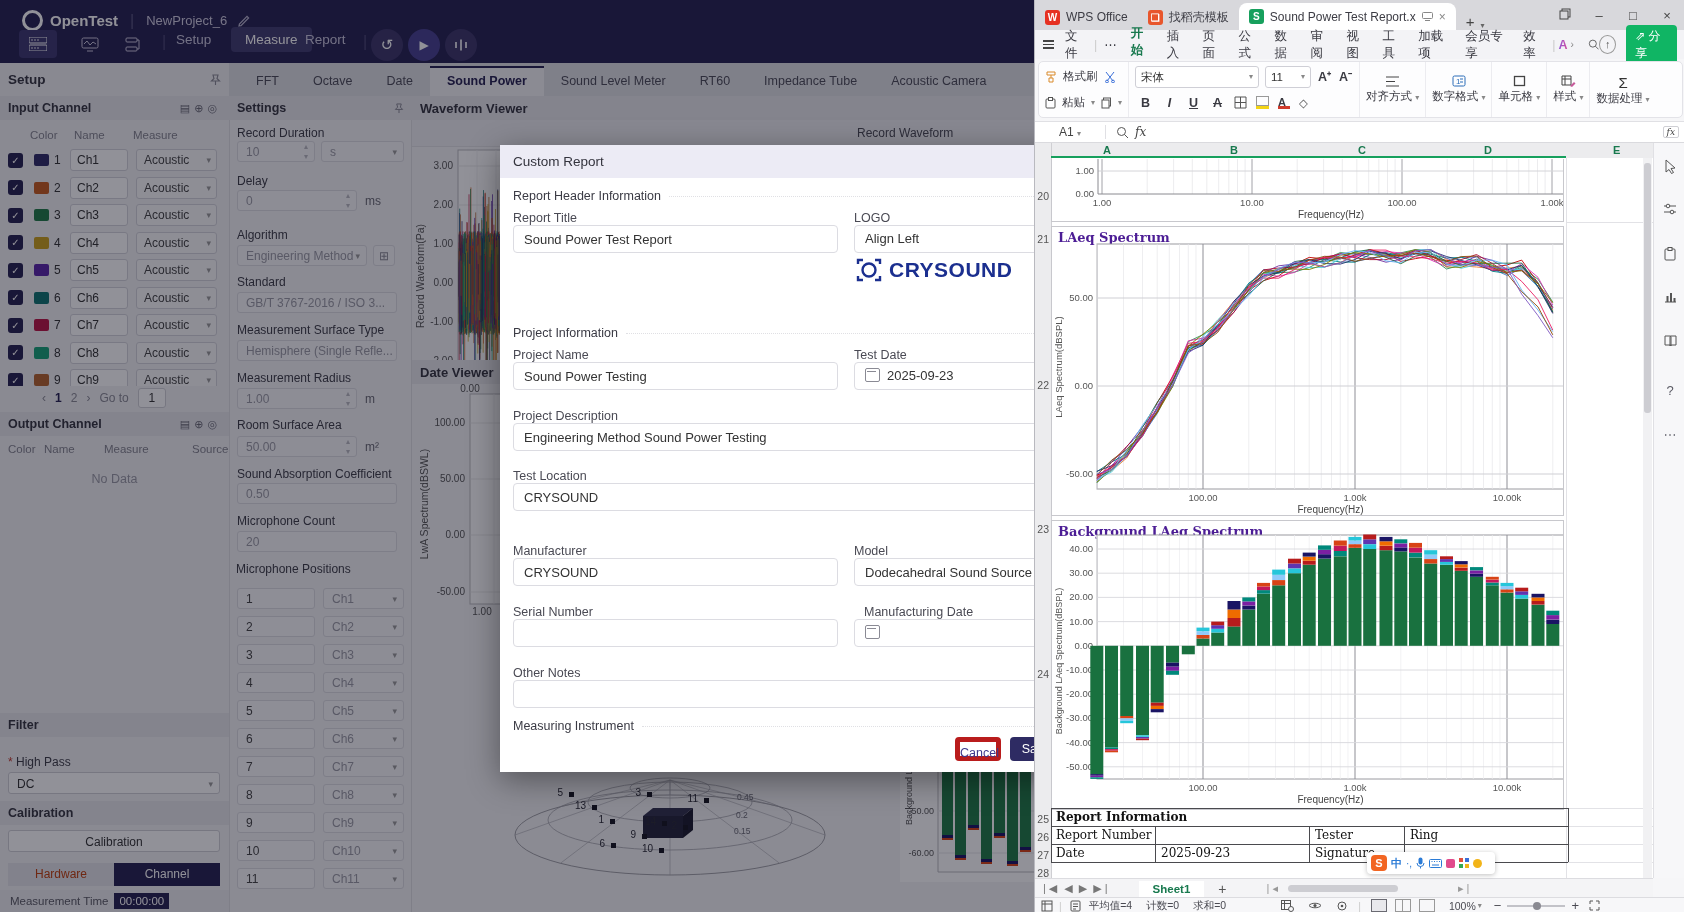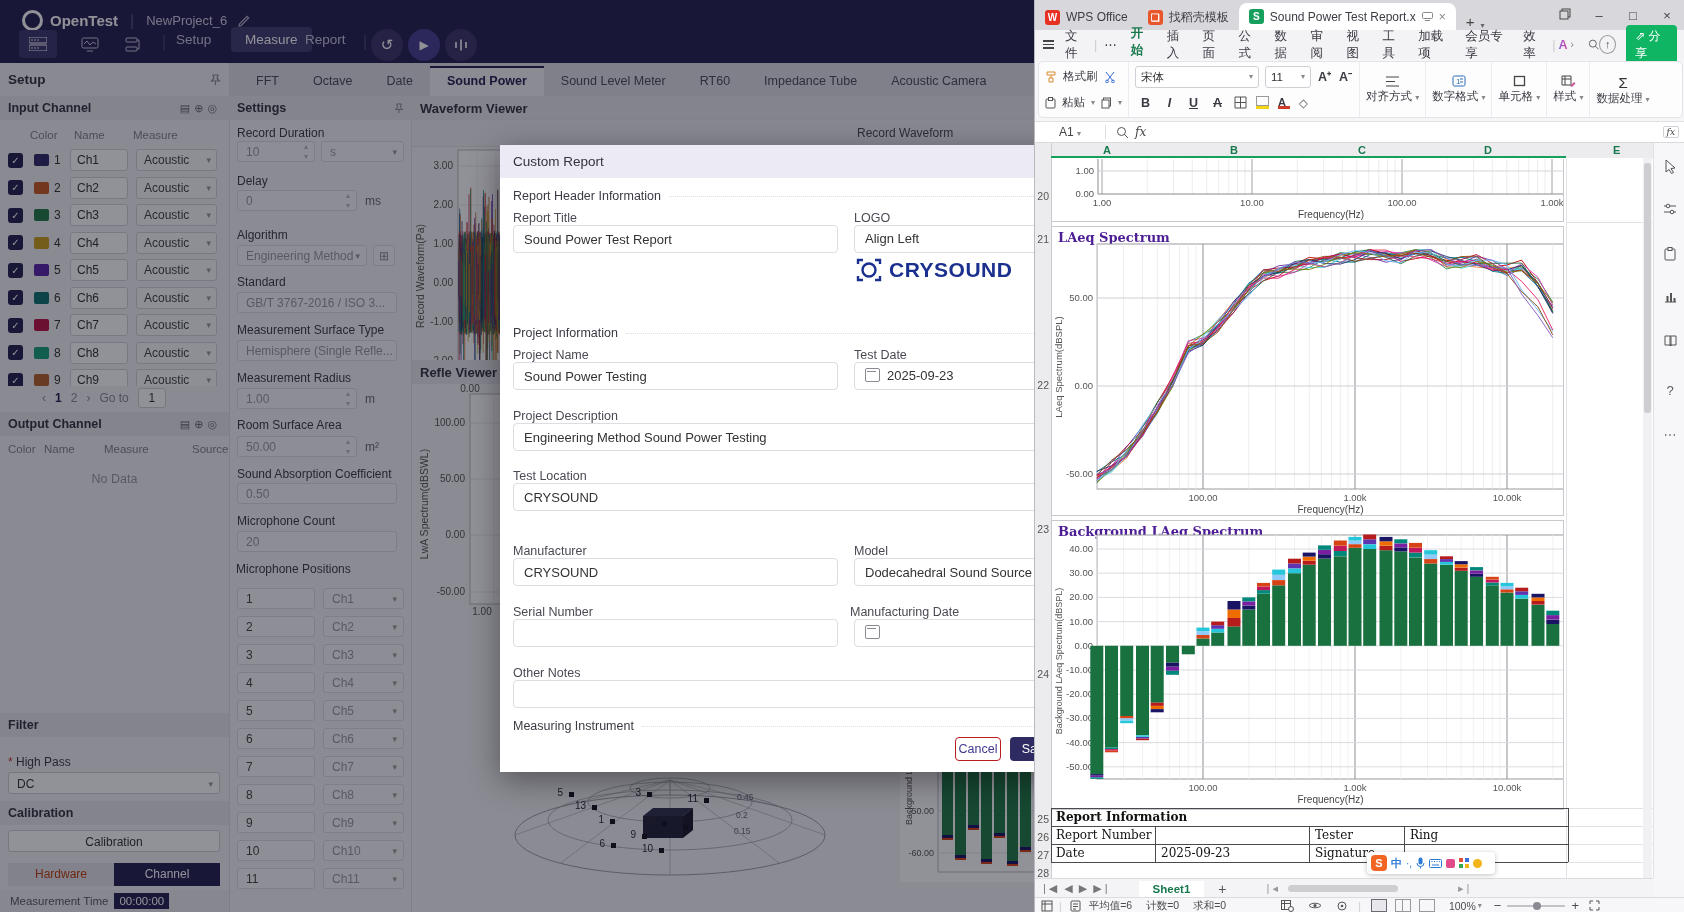--- a/index.html
+++ b/index.html
@@ -56,21 +56,21 @@
   .sec{position:absolute;left:13px;right:10px;display:flex;align-items:center;gap:8px;color:#3a3a44;font-size:12.5px;}
   .sec::after{content:"";flex:1;border-top:1px dotted #e0e0e4;}
   .flbl{position:absolute;font-size:12.5px;color:#4a4a54;}
   .fi{position:absolute;height:28px;border:1px solid #dcdce2;border-radius:4px;font-size:13px;color:#333;
       padding:0 10px;box-sizing:border-box;font-family:"Liberation Sans",sans-serif;background:#fff;}
   .fsel{position:absolute;height:28px;border:1px solid #dcdce2;border-radius:4px;font-size:13px;color:#333;
         line-height:26px;padding-left:10px;box-sizing:border-box;background:#fff;}
   .cal{display:inline-block;width:13px;height:12px;border:1.5px solid #8a8a94;border-radius:2px;position:relative;top:2px;margin-right:7px;}
   .cal::before{content:"";position:absolute;left:1px;top:2px;width:9px;border-top:1px solid #8a8a94;}
   .crys{color:#1b2f8f;font-weight:bold;font-size:21px;letter-spacing:0.5px;}
-  .btn-cancel{position:absolute;width:46px;height:24px;border:1px solid #b91c1c;border-radius:4px;background:#fff;
+  .btn-cancel{position:absolute;width:46px;height:24px;border:5px solid #b91c1c;border-radius:4px;background:#fff;
               color:#3f3a8c;font-size:12.5px;text-align:center;line-height:22px;box-sizing:border-box;}
   .btn-save{position:absolute;width:52px;height:24px;border-radius:4px;background:#2e2b63;color:#fff;
             font-size:12.5px;text-align:center;line-height:24px;}
   
   #wps{position:absolute;left:1034px;top:0;width:650px;height:912px;background:#f6f6f8;z-index:4;border-left:1px solid #b9b9bf;box-sizing:border-box;}
   #wps-tabbar{position:absolute;left:0;top:0;width:650px;height:30px;background:#d8d8dc;display:flex;align-items:flex-end;}
   .doc-tab{height:26px;display:flex;align-items:center;gap:6px;padding:0 10px;font-size:12px;color:#3c3c44;}
   .doc-tab.act{background:#fff;border-radius:8px 8px 0 0;height:27px;}
   .mini-logo{width:15px;height:15px;border-radius:3px;color:#fff;font-size:10px;font-weight:bold;text-align:center;line-height:15px;}
   .winctl{position:absolute;top:0;height:30px;display:flex;align-items:center;color:#444;}
@@ -1528,21 +1528,21 @@
           <line x1="76.3" y1="126.3" x2="76.3" y2="177.2" stroke="#bb1444" stroke-width="0.8" opacity="0.9"></line>
           <line x1="51.5" y1="116.1" x2="51.5" y2="174.3" stroke="#16a377" stroke-width="0.8" opacity="0.9"></line>
           <line x1="86.2" y1="93.3" x2="86.2" y2="170.5" stroke="#b4632d" stroke-width="0.8" opacity="0.9"></line>
           <line x1="60.4" y1="101.9" x2="60.4" y2="148.5" stroke="#2e2a66" stroke-width="0.8" opacity="0.9"></line>
           <line x1="60.3" y1="99.6" x2="60.3" y2="177.1" stroke="#c75b1e" stroke-width="0.8" opacity="0.9"></line>
           <text x="12" y="130" font-size="10.5" fill="#555" text-anchor="middle" transform="rotate(-90 12 130)">Record Waveform(Pa)</text>
           <text x="58" y="246" font-size="10" fill="#555" text-anchor="middle">0.00</text>
         </svg>
       </div>
     <div class="hdr" style="left:412px;top:360px;width:622px;height:24px;font-size:13px;">
-      <span>Refle Viewer</span>
+      <span>Date Viewer</span>
     </div>
     <div id="data-chart" class="abs" style="left:412px;top:386px;width:622px;height:230px;">
         <svg width="622" height="230" viewBox="0 0 622 230" style="position:absolute;left:0;top:0;">
           <rect x="58" y="8" width="560" height="210" fill="#fff" stroke="#b9b9bf"></rect>
           <line x1="82" y1="8" x2="82" y2="218" stroke="#ececef" stroke-width="0.8"></line>
           <line x1="106" y1="8" x2="106" y2="218" stroke="#ececef" stroke-width="0.8"></line>
           <line x1="130" y1="8" x2="130" y2="218" stroke="#ececef" stroke-width="0.8"></line>
           <line x1="154" y1="8" x2="154" y2="218" stroke="#ececef" stroke-width="0.8"></line>
           <line x1="178" y1="8" x2="178" y2="218" stroke="#ececef" stroke-width="0.8"></line>
           <line x1="202" y1="8" x2="202" y2="218" stroke="#ececef" stroke-width="0.8"></line>
@@ -1682,21 +1682,21 @@
     <div class="flbl" style="left:13px;top:264px;">Project Description</div>
     <input class="fi" style="left: 13px; top: 278px; width: 555px;" value="Engineering Method Sound Power Testing">
     <div class="flbl" style="left:13px;top:324px;">Test Location</div>
     <input class="fi" style="left: 13px; top: 338px; width: 555px;" value="CRYSOUND">
     <div class="flbl" style="left:13px;top:399px;">Manufacturer</div>
     <input class="fi" style="left: 13px; top: 413px; width: 325px;" value="CRYSOUND">
     <div class="flbl" style="left:354px;top:399px;">Model</div>
     <input class="fi" style="left: 354px; top: 413px; width: 214px;" value="Dodecahedral Sound Source">
     <div class="flbl" style="left:13px;top:460px;">Serial Number</div>
     <input class="fi" style="left: 13px; top: 474px; width: 325px;" value="">
-    <div class="flbl" style="left:350px;top:460px;">Manufacturing Date</div>
+    <div class="flbl" style="left:364px;top:460px;">Manufacturing Date</div>
     <div class="fsel" style="left:354px;top:474px;width:214px;"><span class="cal"></span><span></span></div>
     <div class="flbl" style="left:13px;top:521px;">Other Notes</div>
     <input class="fi" style="left: 13px; top: 535px; width: 555px;" value="">
     <div class="sec" style="top:574px;">
         <span>Measuring Instrument</span>
       </div>
     <div class="btn-cancel" style="left:455px;top:592px;">Cancel</div>
     <div class="btn-save" style="left:510px;top:592px;">Save</div>
   </div>
 
@@ -2257,21 +2257,21 @@
     <div id="statusbar">
       <svg width="12" height="12" viewBox="0 0 12 12" style="margin:0 6px 0 6px;">
           <rect x="1" y="1" width="10" height="10" fill="none" stroke="#555"></rect>
           <path d="M1 4h10M4 1v10" stroke="#555"></path>
         </svg>
       <span style="color:#ccc;">|</span>
       <svg width="11" height="12" viewBox="0 0 11 12" style="margin:0 8px;">
           <rect x="1" y="1" width="9" height="10" rx="1" fill="none" stroke="#555"></rect>
           <path d="M3 4h5M3 6.5h5M3 9h3" stroke="#555"></path>
         </svg>
-      <span style="margin-right:14px;">平均值=6</span>
+      <span style="margin-right:14px;">平均值=4</span>
       <span style="margin-right:14px;">计数=0</span>
       <span>求和=0</span>
       <svg width="13" height="12" viewBox="0 0 13 12" style="margin-left:55px;">
           <rect x="0.5" y="0.5" width="9" height="9" fill="none" stroke="#555"></rect>
           <path d="M0.5 3.5h9M3.5 0.5v9" stroke="#555"></path>
           <circle cx="10" cy="9" r="2.5" fill="#f7f7f9" stroke="#555"></circle>
         </svg>
       <svg width="14" height="9" viewBox="0 0 14 9" style="margin-left:14px;">
           <path d="M1 4.5C3 1.5 11 1.5 13 4.5 11 7.5 3 7.5 1 4.5z" fill="none" stroke="#555"></path>
           <circle cx="7" cy="4.5" r="1.6" fill="#555"></circle>

